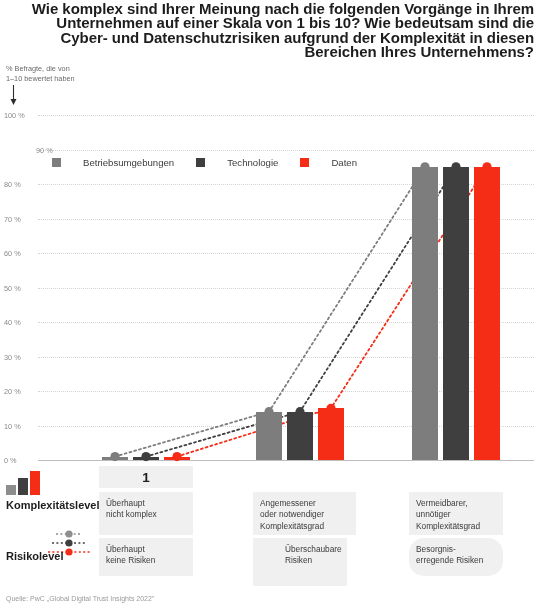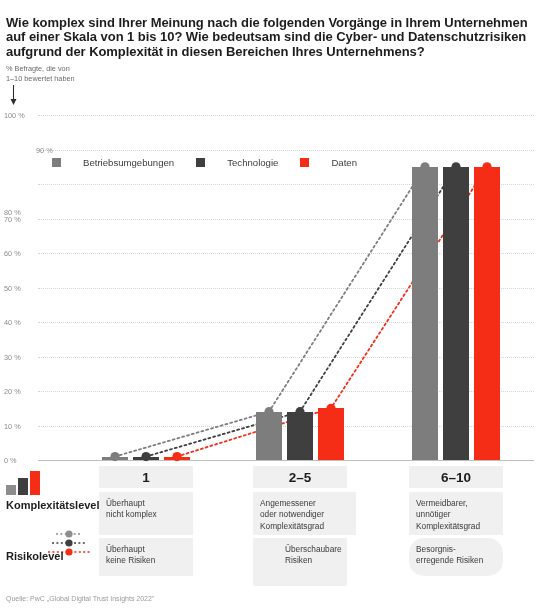--- a/index.html
+++ b/index.html
@@ -13,27 +13,28 @@
     font-family: "Liberation Sans", sans-serif;
     color: #2d2d2d;
     position: relative;
     overflow: hidden;
   }
 
   
   #question {
     position: absolute;
     left: 6px;
-    top: 16px;
+    top: 2px;
     width: 528px;
-    font-size: 13px;
+    font-size: 15px;
     font-weight: bold;
     line-height: 14.3px;
     color: #1d1d1d;
     letter-spacing: -0.05px;
+    text-align: right;
   }
 
   
   #axis-note {
     position: absolute;
     left: 6px;
     top: 64px;
     font-size: 7.3px;
     line-height: 9.6px;
     color: #6a6a6a;
@@ -200,21 +201,21 @@
     </div>
   <div id="ytick-layer">
       <div class="ytick" style="top: 355px;">0 %</div>
       <div class="ytick" style="top: 320.5px;">10 %</div>
       <div class="ytick" style="top: 286px;">20 %</div>
       <div class="ytick" style="top: 251.5px;">30 %</div>
       <div class="ytick" style="top: 217px;">40 %</div>
       <div class="ytick" style="top: 182.5px;">50 %</div>
       <div class="ytick" style="top: 148px;">60 %</div>
       <div class="ytick" style="top: 113.5px;">70 %</div>
-      <div class="ytick" style="top: 79px; margin-top: 28px;">80 %</div>
+      <div class="ytick" style="top: 79px;">80 %</div>
       <div class="ytick" style="top: 44.5px; margin-left: 32px;">90 %</div>
       <div class="ytick" style="top: 10px;">100 %</div>
     </div>
 
   <svg id="connectors" viewBox="0 0 540 360">
       <polyline points="115,351.55 269,306.7 425,61.75" fill="none" stroke="#7d7d7d" stroke-width="1.8" stroke-dasharray="2,3" stroke-linecap="round"></polyline>
       <circle cx="115" cy="351.55" r="4.6" fill="#7d7d7d"></circle>
       <circle cx="269" cy="306.7" r="4.6" fill="#7d7d7d"></circle>
       <circle cx="425" cy="61.75" r="4.6" fill="#7d7d7d"></circle>
       <polyline points="146,351.55 300,306.7 456,61.75" fill="none" stroke="#3f3f3f" stroke-width="1.8" stroke-dasharray="2,3" stroke-linecap="round"></polyline>
@@ -273,28 +274,26 @@
     <circle cx="23" cy="24" r="3.6" fill="#f52c16"></circle>
   </svg>
   <div class="row-label" style="left:6px; top:84px;">Risikolevel</div>
 
   <div class="cat-header" style="left:99px; top:0px; width:94px;">1</div>
   <div class="cat-cell" style="left:99px; top:26px; width:94px; height:43px;">Überhaupt
 nicht komplex</div>
   <div class="cat-cell" style="left:99px; top:72px; width:94px; height:38px;">Überhaupt
 keine Risiken</div>
 
-  <div class="cat-header" style="left:253px; top:0px; width:94px;">2–5</div>
   <div class="cat-cell" style="left:253px; top:26px; width:103px; height:43px;">Angemessener
 oder notwendiger
 Komplexitätsgrad</div>
   <div class="cat-cell" style="left:253px; top:72px; width:94px; height:48px;padding-left:32px;">Überschaubare
 Risiken</div>
 
-  <div class="cat-header" style="left:409px; top:0px; width:94px;">6–10</div>
   <div class="cat-cell" style="left:409px; top:26px; width:94px; height:43px;">Vermeidbarer,
 unnötiger
 Komplexitätsgrad</div>
   <div class="cat-cell" style="left:409px; top:72px; width:94px; height:38px;border-radius:15px;">Besorgnis-
 erregende Risiken</div>
 </div>
 
 <div id="source">Quelle: PwC „Global Digital Trust Insights 2022"</div>
 
 </body></html>

